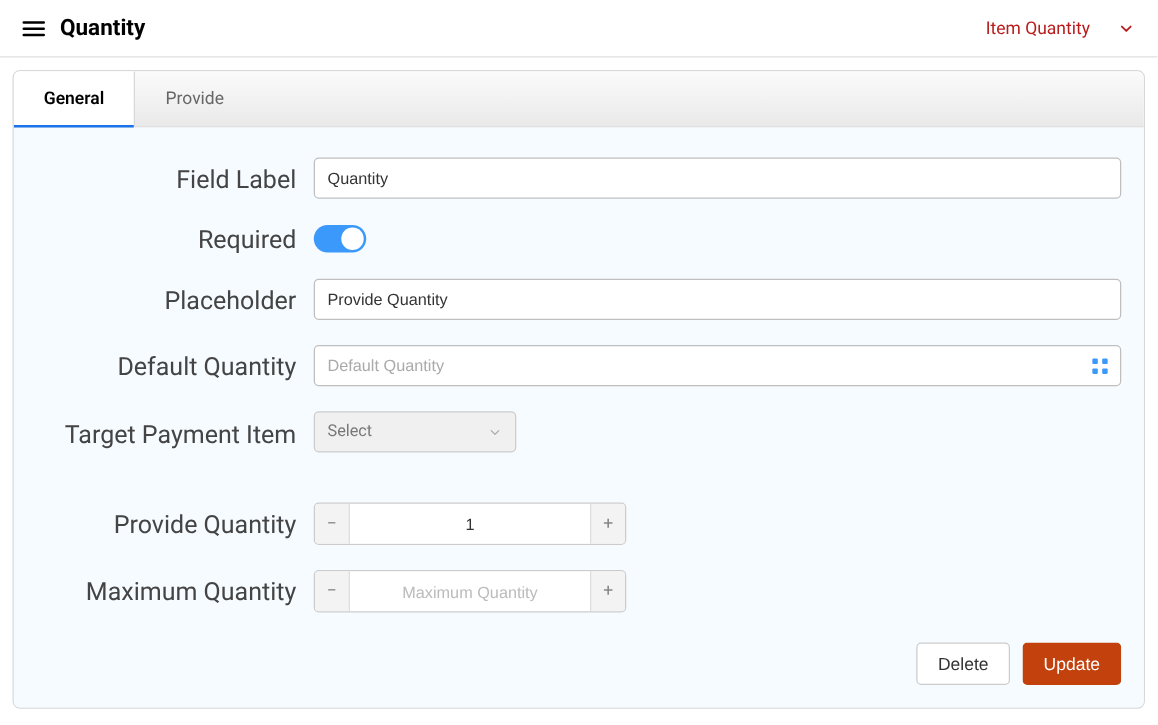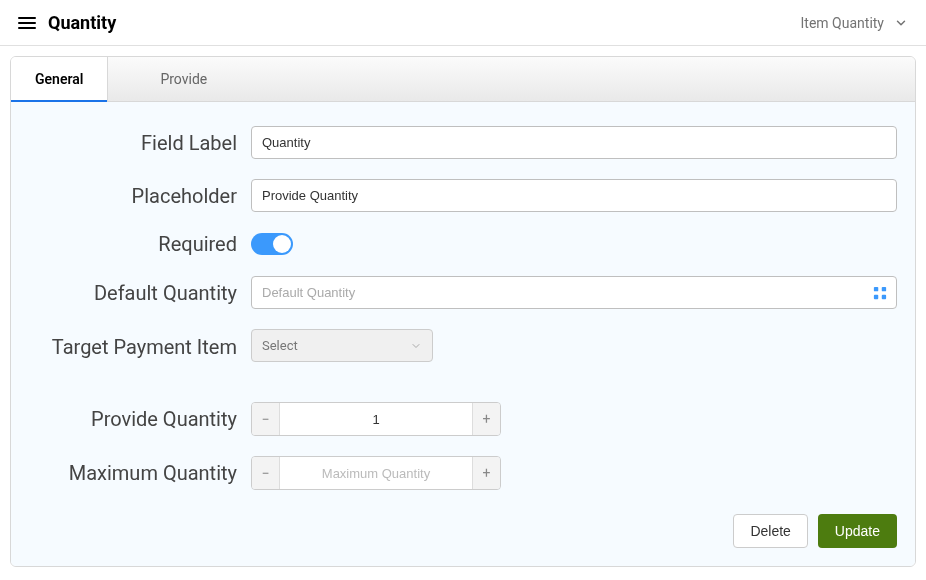--- a/index.html
+++ b/index.html
@@ -43,42 +43,41 @@
       border-radius: 1px;
     }
     .page-title {
       font-size: 18px;
       font-weight: 700;
       color: #000;
     }
     .header-right {
       display: flex;
       align-items: center;
-      gap: 10px;
-      color: #737373;
+      gap: 22px;
+      color: #b91c1c;
       font-size: 14px;
       cursor: pointer;
     }
     .chevron-down {
       width: 14px;
       height: 14px;
     }
     .content-wrapper {
       padding: 10px;
     }
     .panel {
       border: 1px solid #d8d8d8;
       border-radius: 6px;
       overflow: hidden;
     }
     .tabs {
       display: flex;
       background: linear-gradient(to bottom, #fbfbfb, #e9e9e9);
       border-bottom: 1px solid #d8d8d8;
-      gap: 28px;
     }
     .tab {
       padding: 14px 24px;
       font-size: 14px;
       color: #666;
       cursor: pointer;
       position: relative;
     }
     .tab.active {
       background: #fff;
@@ -162,21 +161,21 @@
       transform: translateY(-50%);
       color: #3b99fc;
       width: 14px;
       height: 14px;
       cursor: pointer;
     }
     .select-box {
       display: inline-flex;
       align-items: center;
       justify-content: space-between;
-      width: 182px;
+      width: 162px;
       padding: 8px 10px;
       border: 1px solid #ccc;
       border-radius: 4px;
       background: #f0f0f0;
       color: #777;
       font-size: 13px;
       cursor: pointer;
     }
     .select-chevron {
       width: 12px;
@@ -237,21 +236,21 @@
       font-size: 14px;
       cursor: pointer;
       border: 1px solid transparent;
     }
     .btn-delete {
       background: #fff;
       border-color: #ccc;
       color: #333;
     }
     .btn-update {
-      background: #4d7c0f;
+      background: #c2410c;
       color: #fff;
       font-weight: 500;
     }
     .gap-target-row {
       margin-bottom: 40px;
     }
   </style>
 </head>
 <body>
 
@@ -281,32 +280,32 @@
     <div class="panel-body">
 
       <div class="form-row">
         <div class="form-label">Field Label</div>
         <div class="form-control-wrap">
           <input type="text" class="text-input" value="Quantity" style="">
         </div>
       </div>
 
       <div class="form-row">
-        <div class="form-label">Placeholder</div>
-        <div class="form-control-wrap">
-          <input type="text" class="text-input" value="Provide Quantity" style="">
-        </div>
-      </div>
-
-      <div class="form-row">
         <div class="form-label">Required</div>
         <div class="form-control-wrap">
           <div class="toggle">
             <div class="toggle-knob"></div>
           </div>
+        </div>
+      </div>
+
+      <div class="form-row">
+        <div class="form-label">Placeholder</div>
+        <div class="form-control-wrap">
+          <input type="text" class="text-input" value="Provide Quantity" style="">
         </div>
       </div>
 
       <div class="form-row">
         <div class="form-label">Default Quantity</div>
         <div class="form-control-wrap">
           <div class="input-with-icon">
             <input type="text" class="text-input" placeholder="Default Quantity" style="">
             <svg class="input-icon-right" viewBox="0 0 16 16" fill="currentColor">
               <rect x="1" y="1" width="5" height="5" rx="1"></rect>

